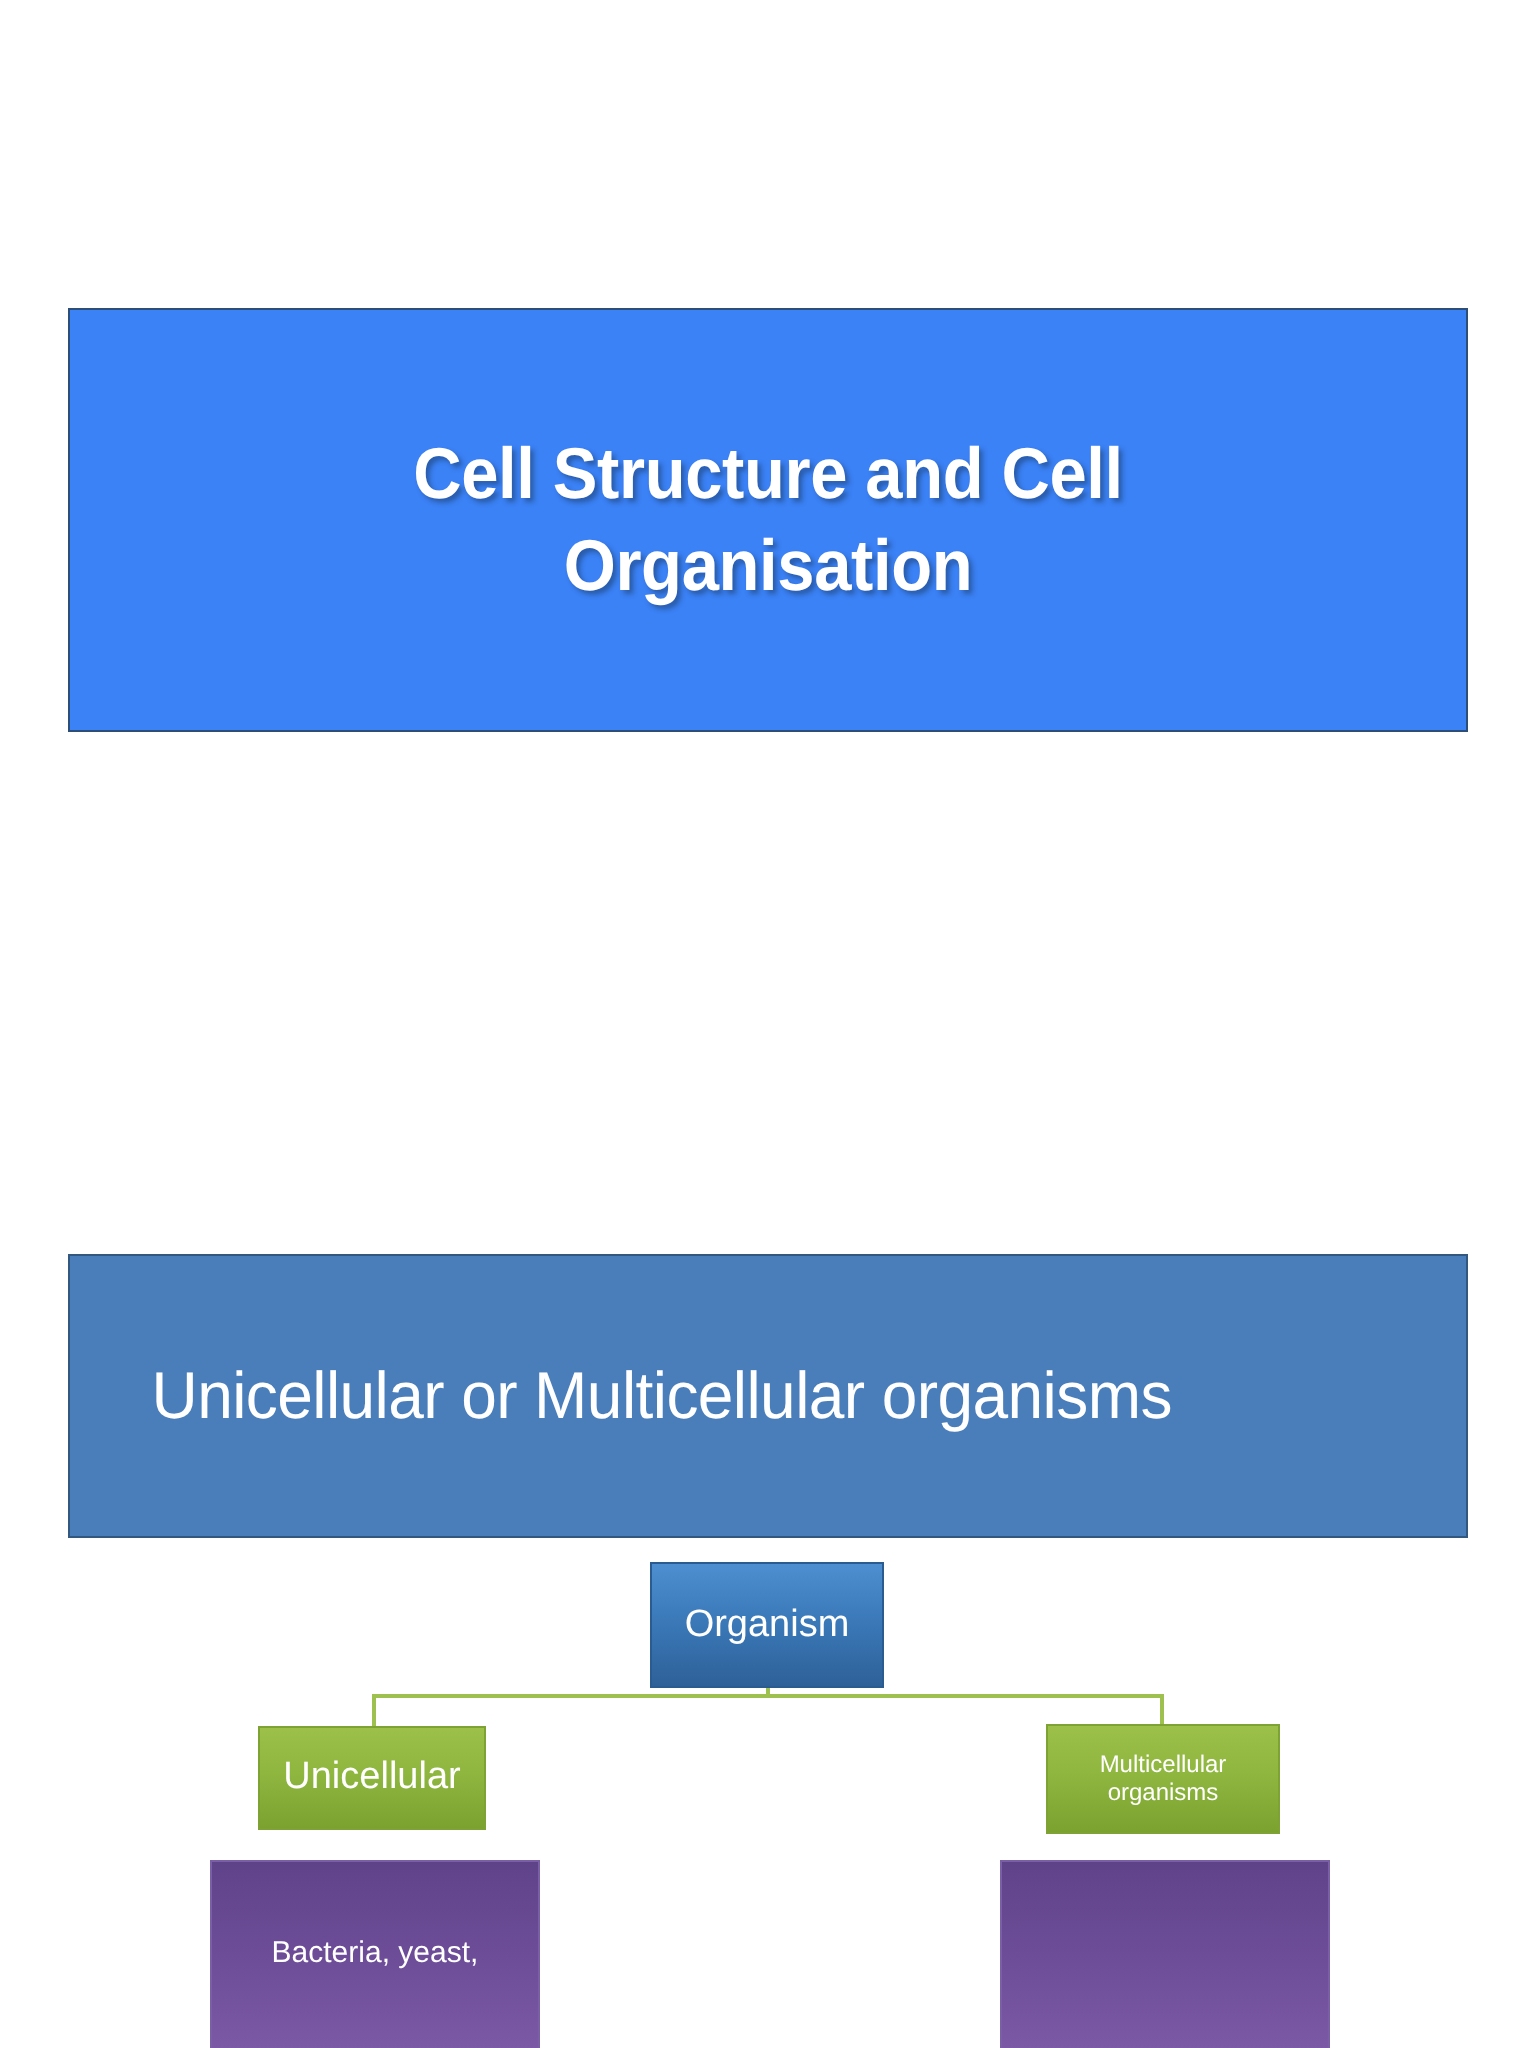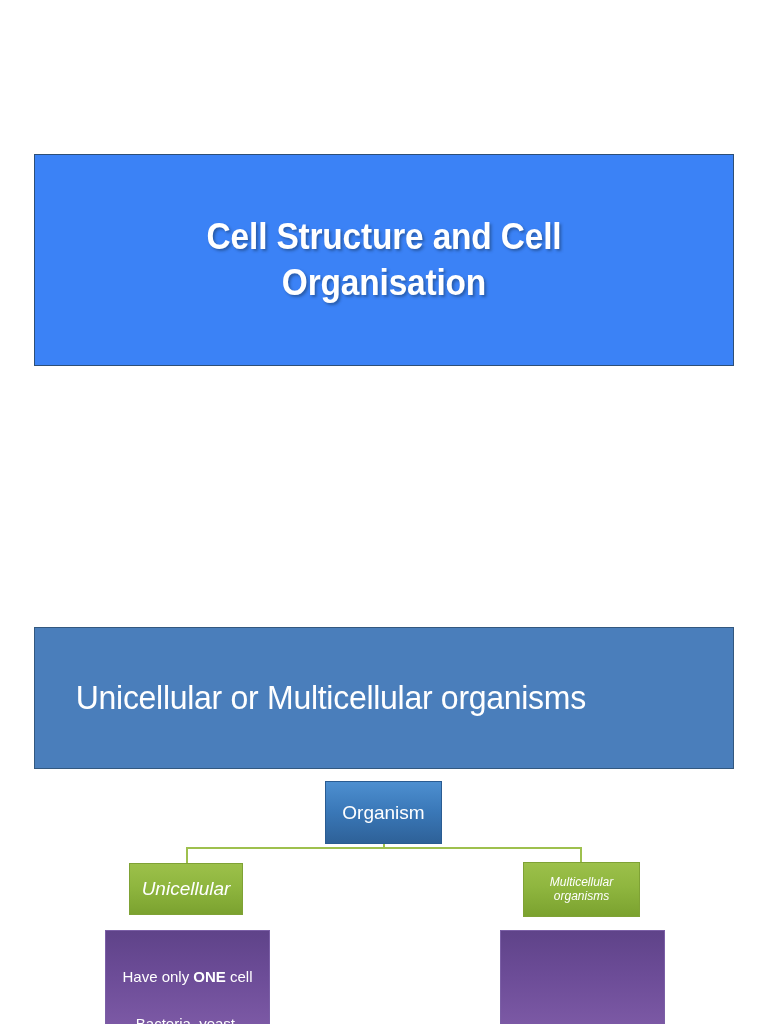--- a/index.html
+++ b/index.html
@@ -105,21 +105,20 @@
     border: 1px solid #2a5c92;
     font-size: 19px;
     line-height: 1.15;
   }
 
   .node-green {
     background: linear-gradient(180deg, #9cc04a 0%, #8fb63f 45%, #7ba22f 100%);
     border: 1px solid #7fa235;
     font-size: 19px;
     line-height: 1.18;
-    font-style: italic;
   }
   .node-uni {
     left: 129px;
     top: 103px;
     width: 114px;
     height: 52px;
   }
   .node-multi {
     left: 523px;
     top: 102px;
@@ -215,21 +214,20 @@
     <div class="connector conn-left-down"></div>
     <div class="connector conn-right-down"></div>
 
     <div class="node node-root">Organism</div>
 
     <div class="node node-green node-uni">Unicellular</div>
 
     <div class="node node-green node-multi">Multicellular organisms</div>
 
     <div class="node node-purple node-uni-detail">
-      <div class="line"><span>Have only </span><span class="bold">ONE</span><span> cell</span></div>
       <div class="line">Bacteria, yeast,</div>
     </div>
 
     <div class="node node-purple node-multi-detail">
     </div>
 
   </div>
 </div>
 
 </body></html>

